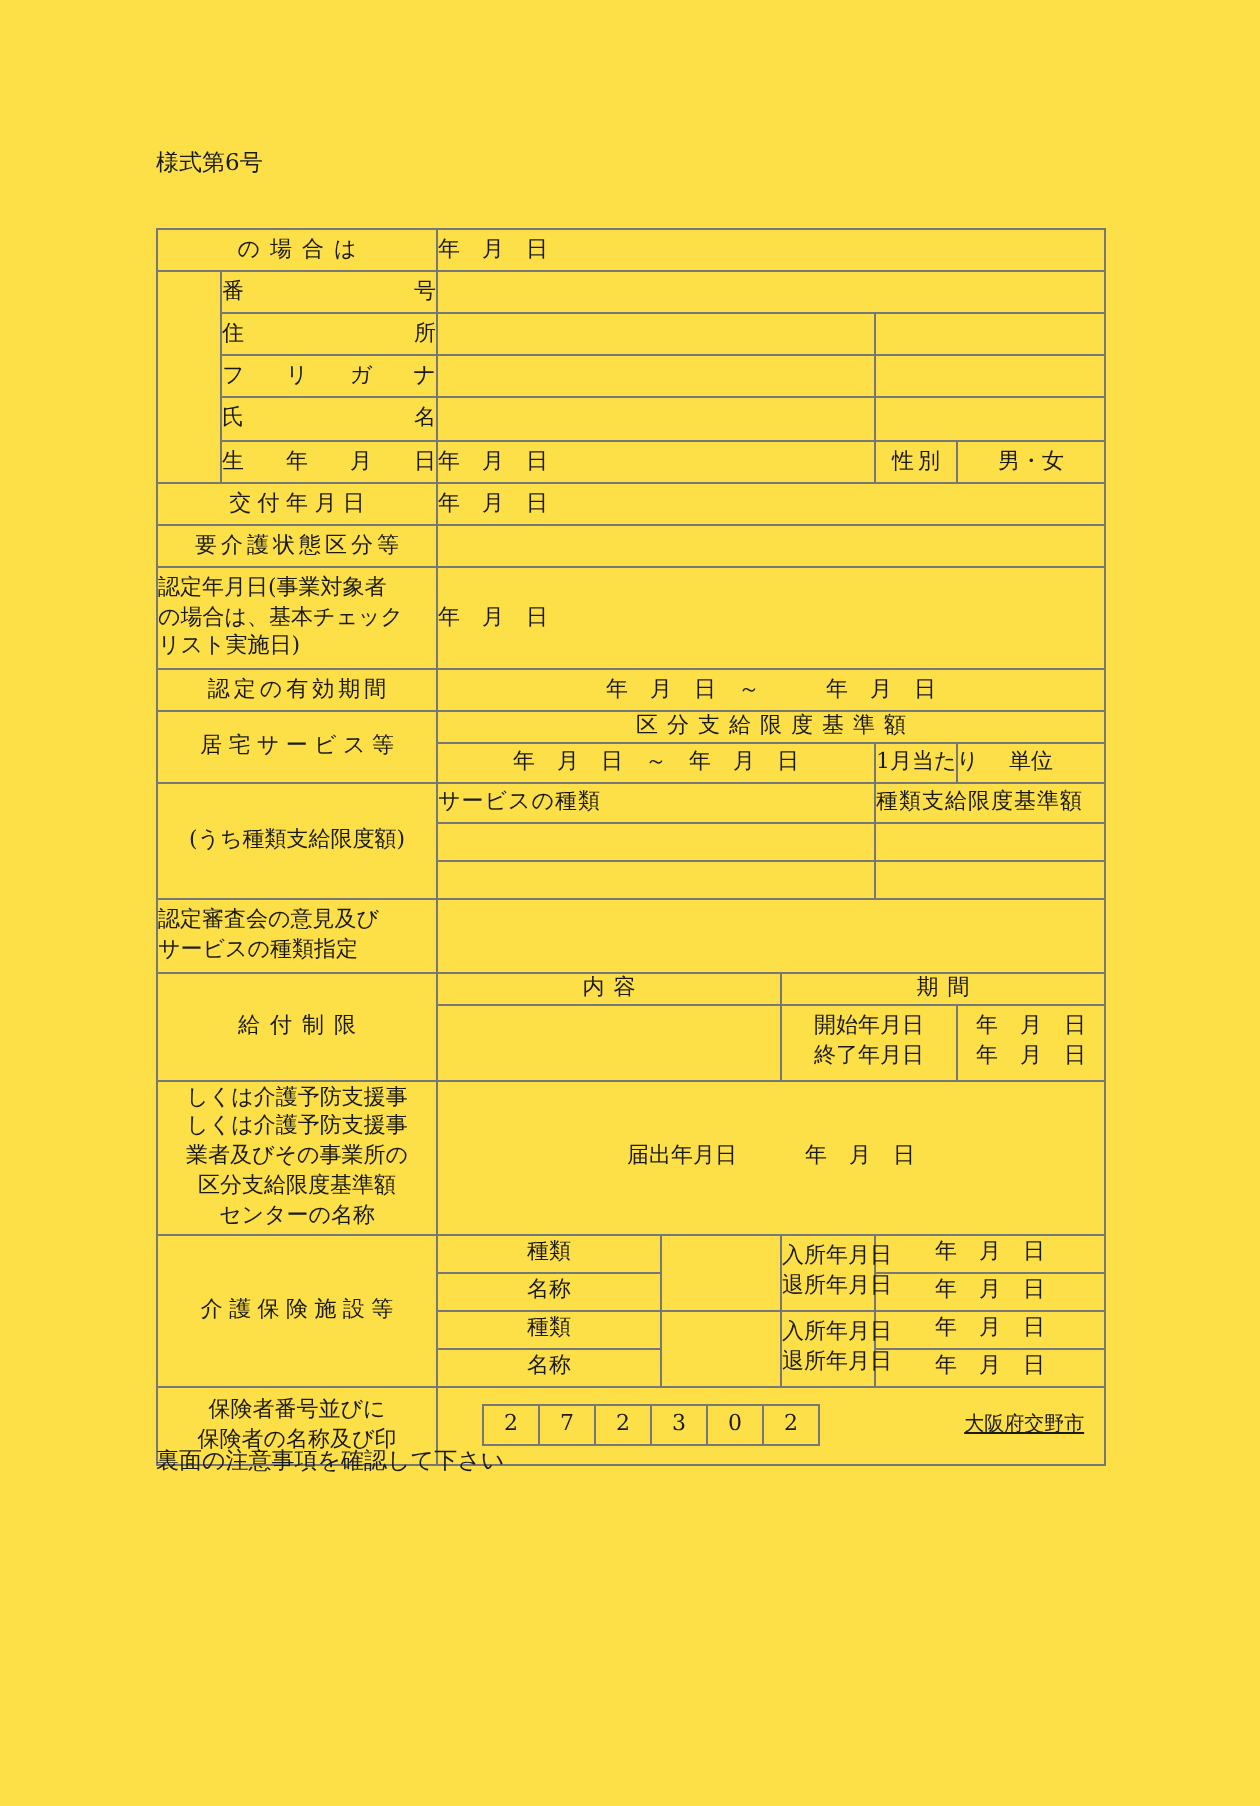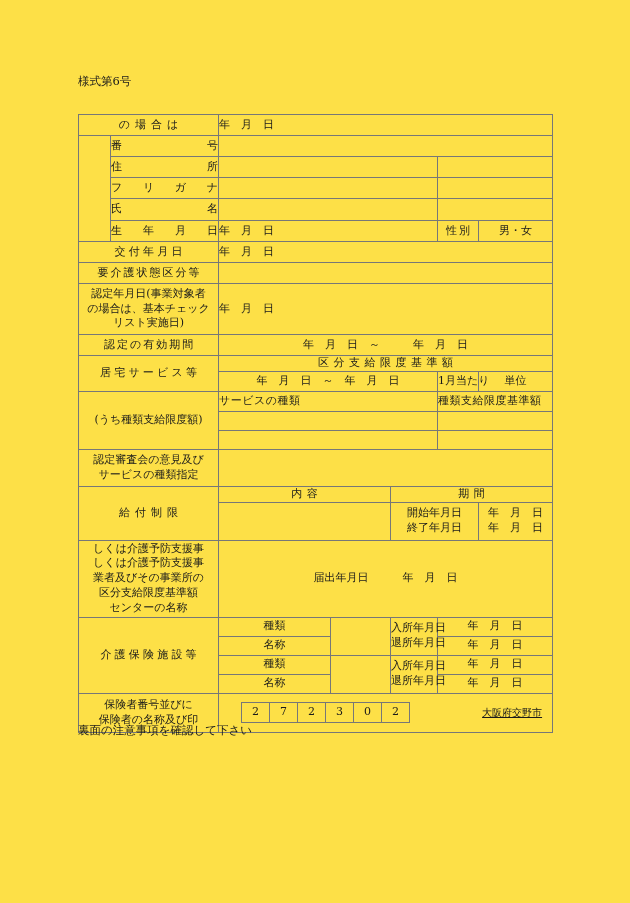--- a/index.html
+++ b/index.html
@@ -71,21 +71,21 @@
   .lbl-sp    { letter-spacing: 5px;  text-indent: 5px; }
   .lbl-sp3   { letter-spacing: 3.2px; text-indent: 3.2px; }
   .lbl-sp2   { letter-spacing: 2px;  text-indent: 2px; margin-top: 48px; }
   .lbl-just {
     text-align: justify;
     text-align-last: justify;
     padding: 0 12px;
     white-space: nowrap;
   }
   .lbl-multi {
-    text-align: center;
+    text-align: left;
     padding: 3px 4px 3px 6px;
     white-space: normal;
     line-height: 1.45;
   }
   .lbl-multi-c {
     text-align: center;
     padding: 3px 4px;
     white-space: normal;
     line-height: 1.45;
   }

